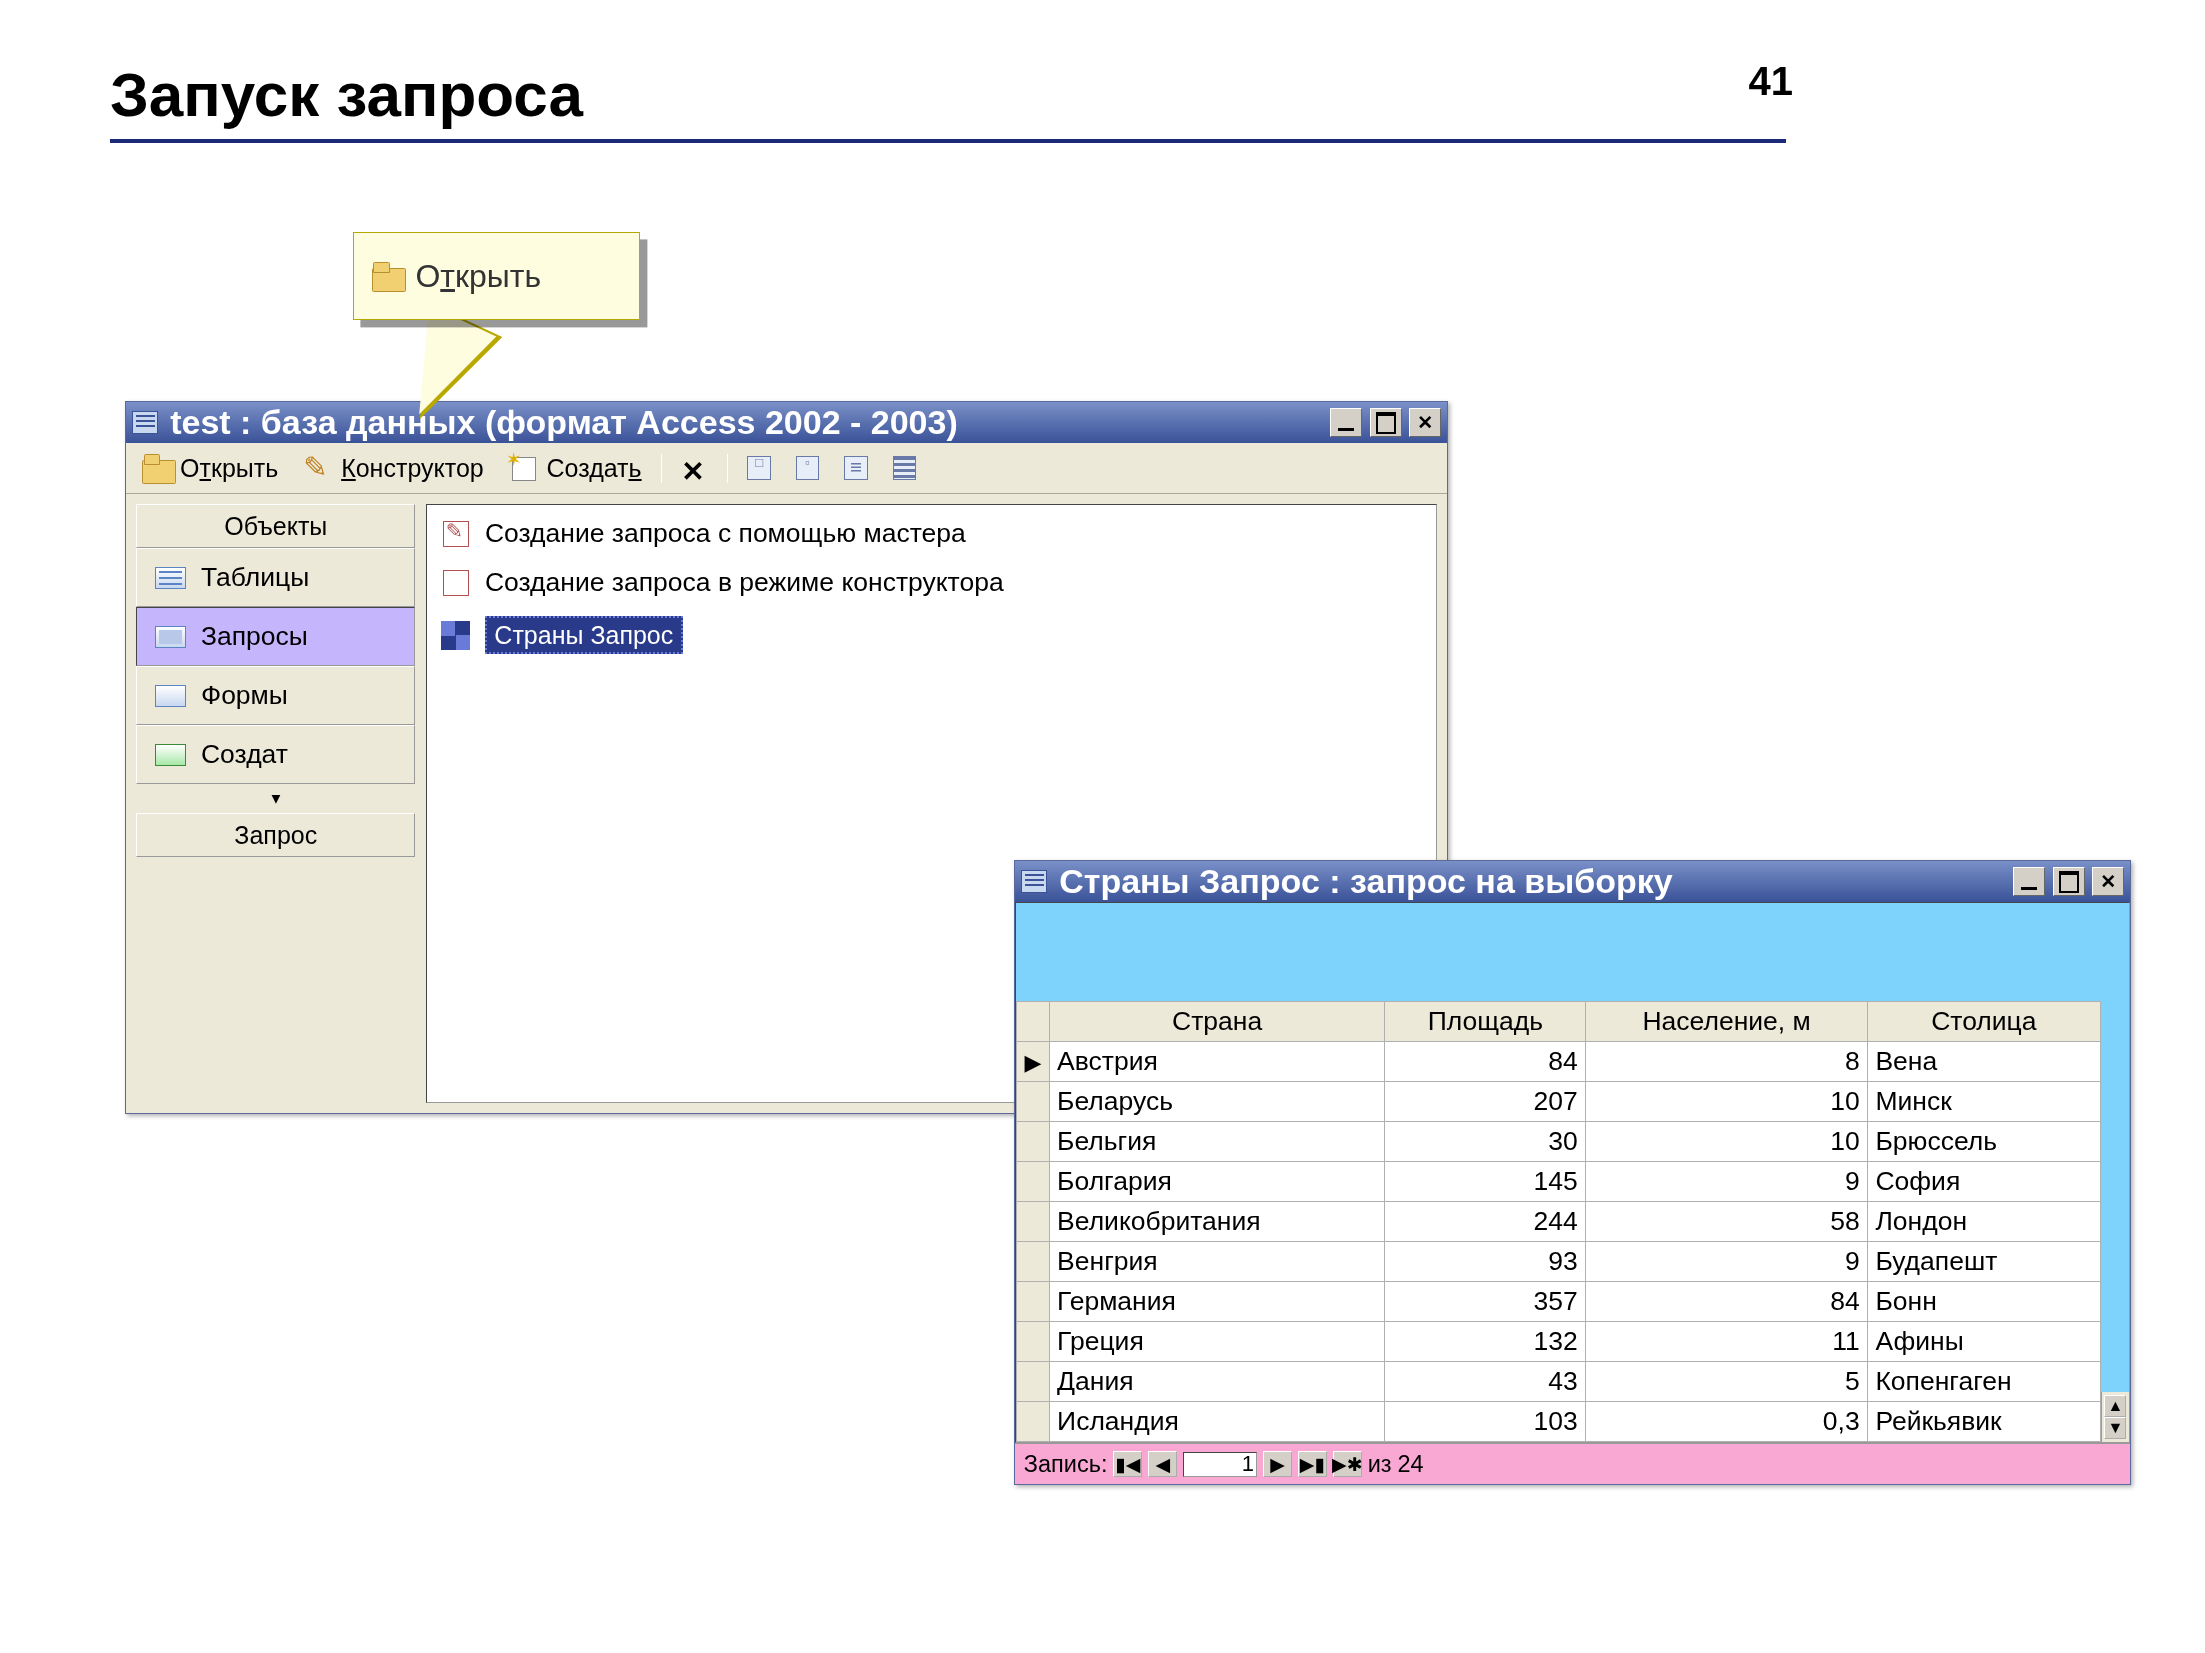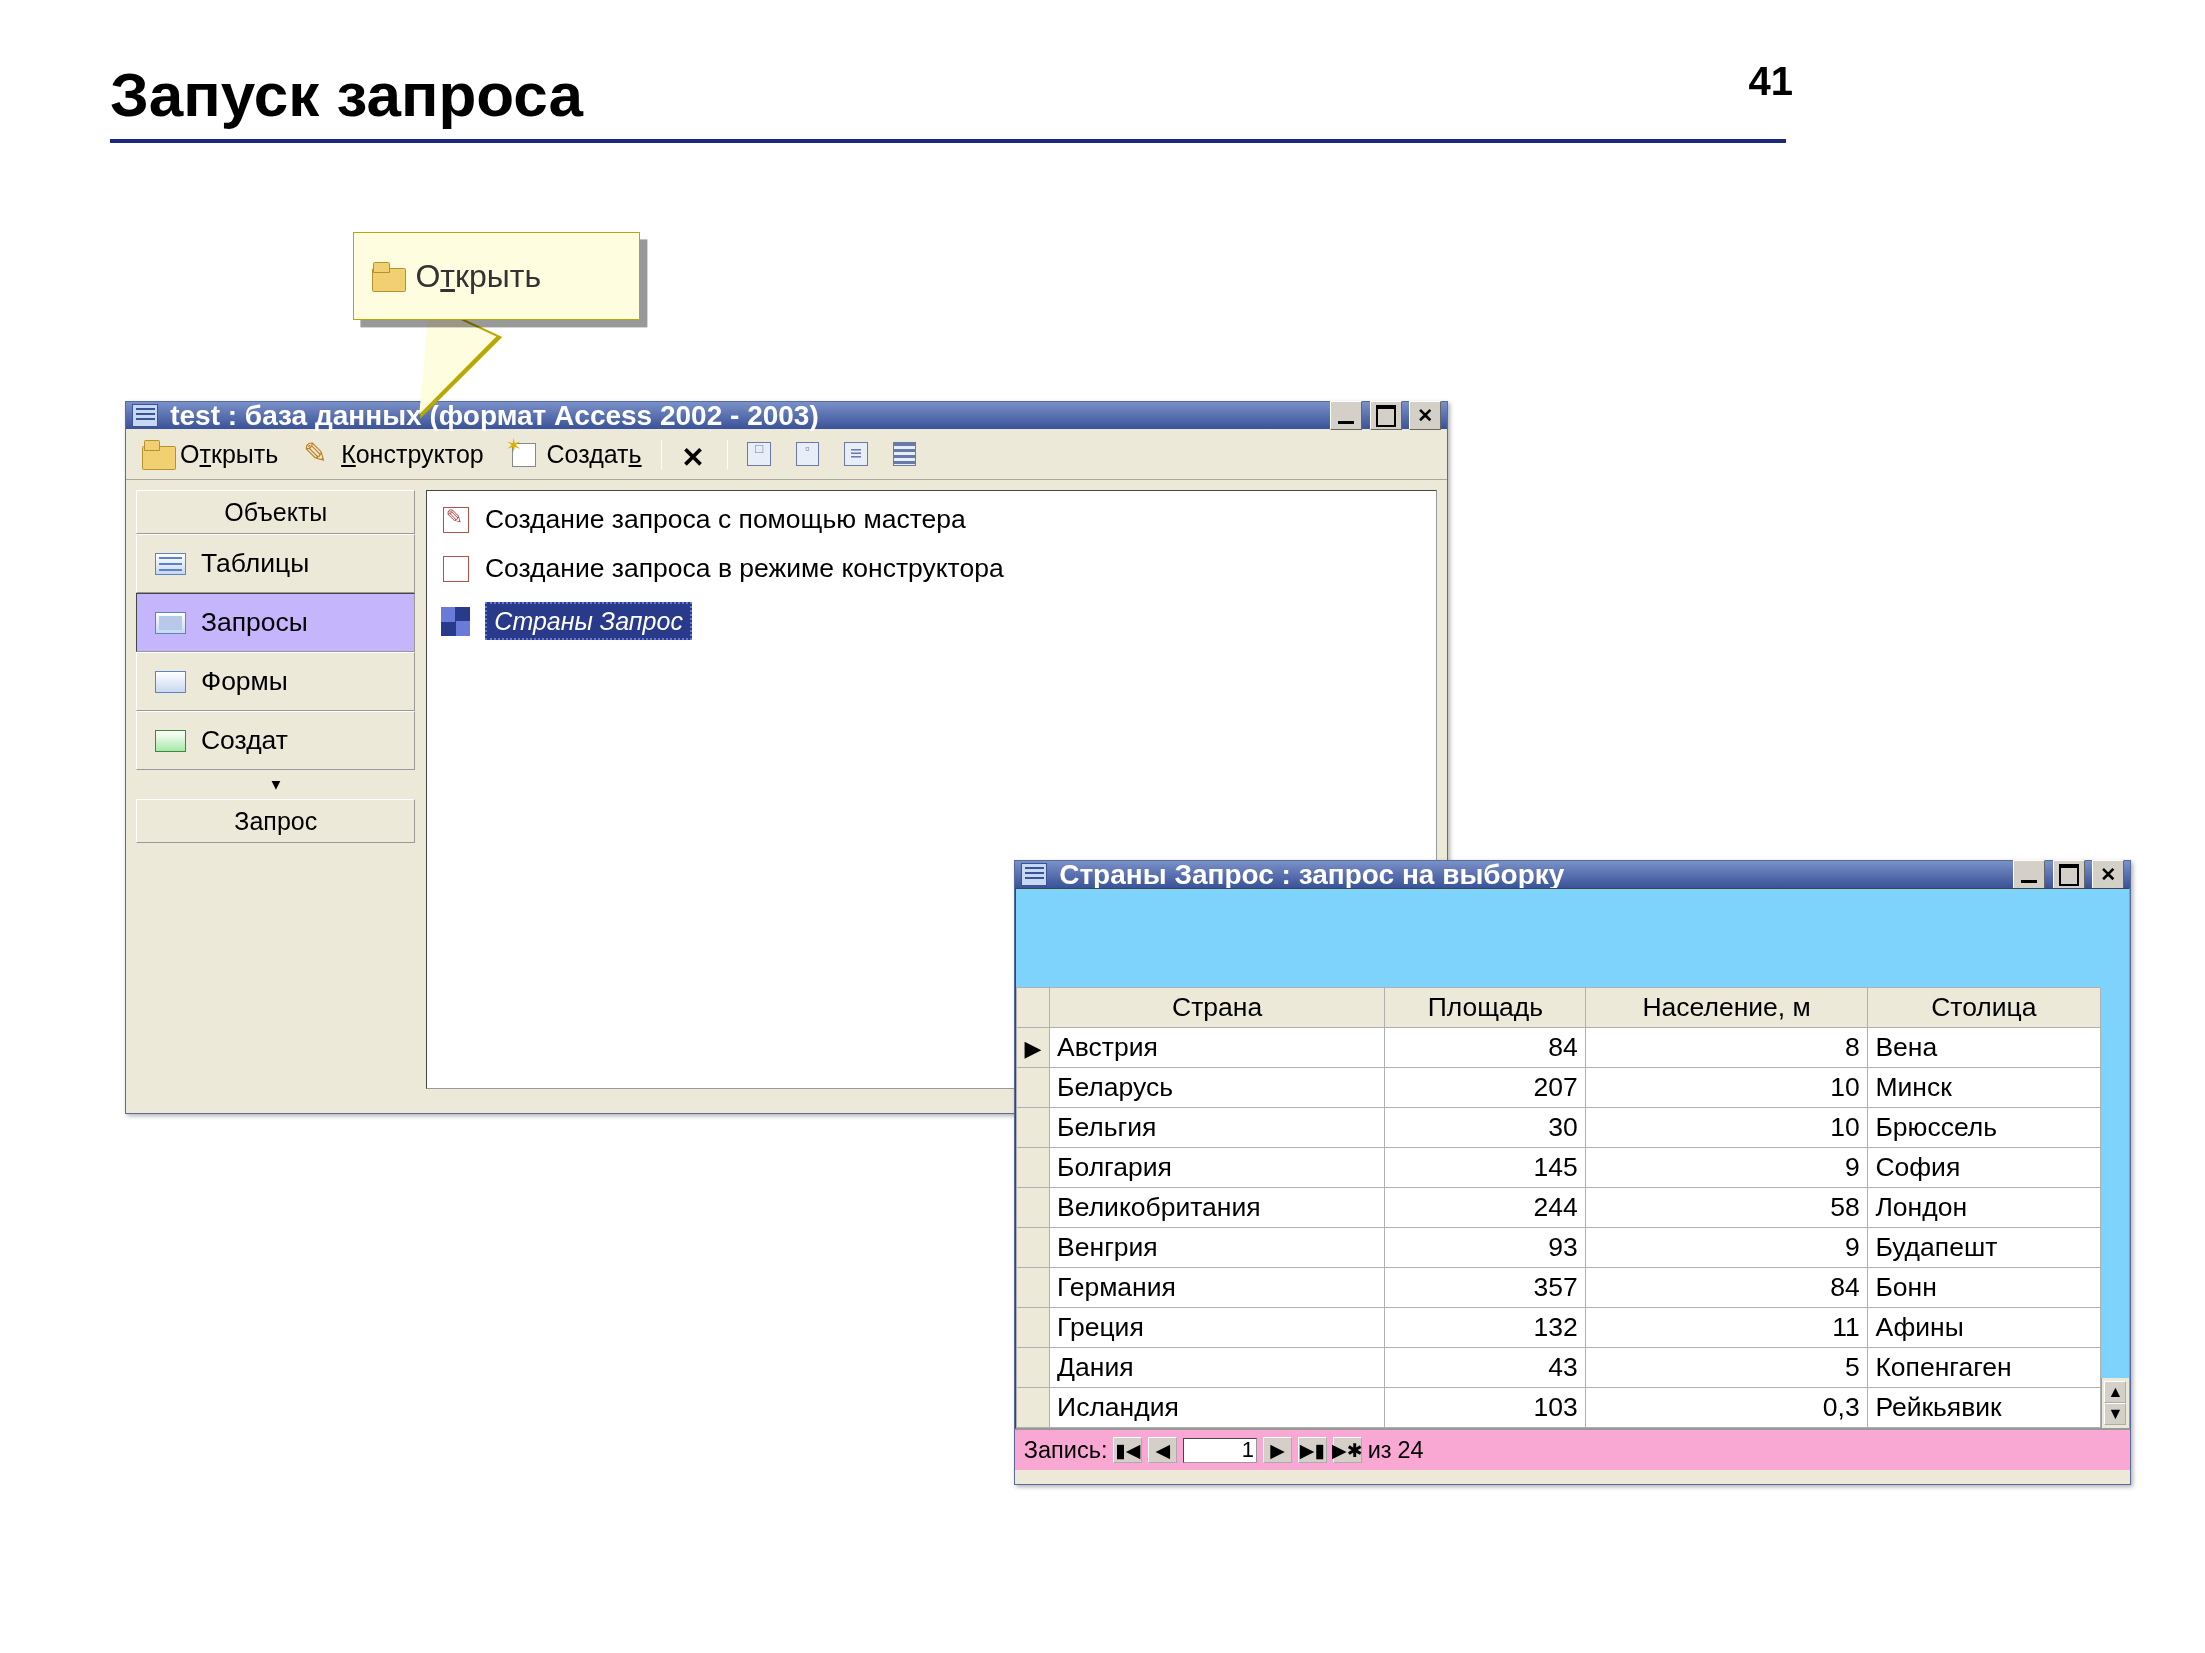--- a/index.html
+++ b/index.html
@@ -77,27 +77,27 @@
   .win {
     position: absolute;
     border: 1.5px solid #5a6a9c;
     background: #ece9d8;
     box-shadow: 1.5px 1.5px 4.4px rgba(0,0,0,.3);
   }
   .win-db { left: 125px; top: 401px; width: 1323px; height: 713px; z-index: 10; }
   .win-q  { left: 1014px; top: 860px; width: 1117px; height: 625px; z-index: 20; }
 
   .titlebar {
-    height: 27px;
+    height: 41px;
     background: linear-gradient(#7a90c8, #3a5298);
     display: flex;
     align-items: center;
     color: #fff;
     font-weight: bold;
-    font-size: 28px;
+    font-size: 34px;
     padding: 0 5.9px;
     gap: 7.4px;
     justify-content: space-between;
   }
   .titlebar .spacer { flex: 1; }
   .win-btn {
     width: 32px; height: 29px;
     background: #d4d0c8;
     border: 1.5px solid #fff;
     border-right-color: #666; border-bottom-color: #666;
@@ -164,21 +164,21 @@
 
   .db-list {
     flex:1; background:#fff; border:1.5px inset #999;
     padding: 8.8px 11.8px; font-size:26.5px;
     display:flex; flex-direction:column; gap:8.8px;
   }
   .db-row { display:flex; align-items:center; gap:14.7px; padding:4.4px 2.9px;}
   .db-row.sel {  }
   .sel-chip {
     background:#2a3a8a; color:#fff; padding:2.9px 7.4px;
-    border:2.2px dotted #6a7ad8; font-size:25px;font-style:italic;
+    border:2.2px dotted #6a7ad8; font-size:25px;
   }
   .wiz-icon{width:29px;height:29px;display:inline-block;position:relative;}
   .wiz-icon::before{content:""; position:absolute; inset:1.5px; background:#fff; border:1.5px solid #b05050;}
   .wiz-icon.wand::after{content:"✎"; position:absolute; left:4.4px; top:0; font-size:20.6px; color:#b05050;}
   .qsel-icon{width:29px;height:29px;display:inline-block;background:repeating-conic-gradient(#2a3a8a 0 25%, #6a7ad8 0 50%);}
 
   
   .q-body { display:flex; flex-direction:column; height: calc(100% - 41px); }
   .grid-wrap { flex:1; overflow:hidden; background:#7dd3fc; border:1.5px inset #999; margin:0; display:flex;align-items:flex-end;}
   table.grid { border-collapse:collapse; width:100%; font-size:26.5px; }

